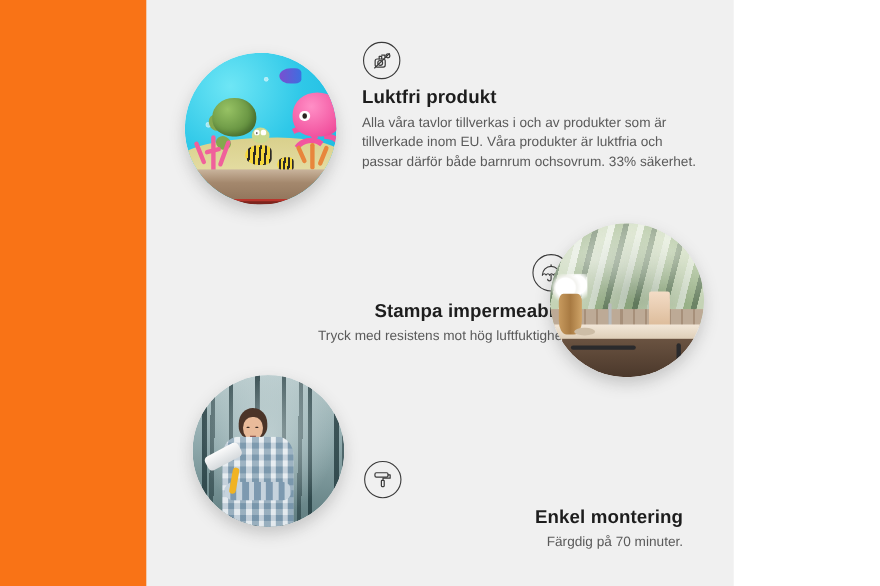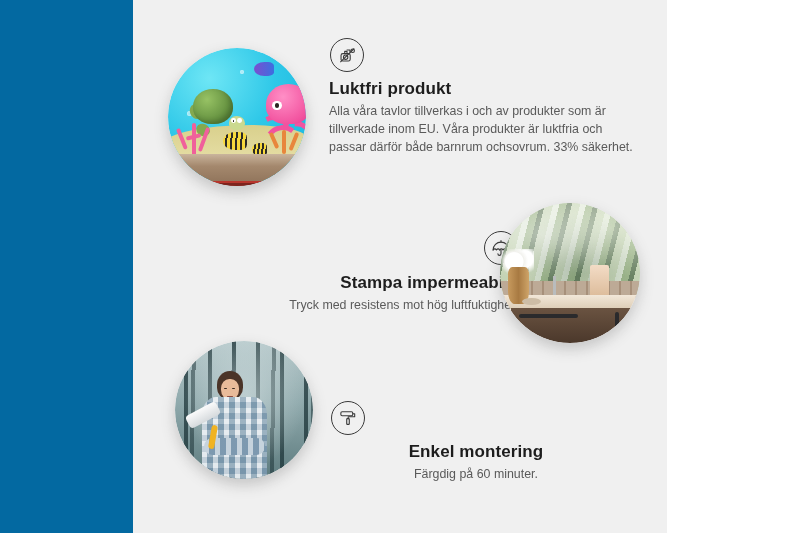--- a/index.html
+++ b/index.html
@@ -10,21 +10,21 @@
   body {
     width: 800px;
     height: 533px;
     overflow: hidden;
     font-family: "Liberation Sans", "DejaVu Sans", sans-serif;
   }
   .screen {
     position: relative;
     width: 633px;
     height: 533px;
-    background: #0369a1;
+    background: #f97316;
   }
   .content-panel {
     position: absolute;
     left: 133px;
     top: 0;
     width: 534px;
     height: 533px;
     background: #f0f0f0;
     overflow: hidden;
   }
@@ -77,23 +77,23 @@
   }
   #feature-waterproof .icon-wrap {
     display: flex;
     justify-content: flex-end;
   }
   #feature-waterproof .feature-title { margin-top: 8px; }
 
   
   #feature-assembly {
     left: 198px;
-    top: 401px;
+    top: 419px;
     width: 290px;
-    text-align: center;
+    text-align: right;
   }
   #feature-assembly .feature-title { margin-top: 7px; }
 
   
   .photo-circle {
     position: absolute;
     border-radius: 50%;
     overflow: hidden;
     box-shadow: 0 6px 14px rgba(90, 90, 90, 0.28);
   }
@@ -472,17 +472,17 @@
       <div class="icon-wrap">
         <div class="feature-icon">
           <svg width="22" height="22" viewBox="0 0 24 24" fill="none" stroke="#3a3a3a" stroke-width="1.2" stroke-linecap="round" stroke-linejoin="round">
             <rect x="4.2" y="5.2" width="13" height="4.4" rx="1.4"></rect>
             <path d="M17.2 7.4h2.1v3.2h-7.1v2.1"></path>
             <rect x="10.6" y="12.7" width="2.8" height="6.2" rx="0.7"></rect>
           </svg>
         </div>
       </div>
       <div class="feature-title">Enkel montering</div>
-      <div class="feature-desc">Färgdig på 60 minuter.</div>
+      <div class="feature-desc">Färgdig på 70 minuter.</div>
     </div>
 
   </div>
 </div>
 
 </body></html>

